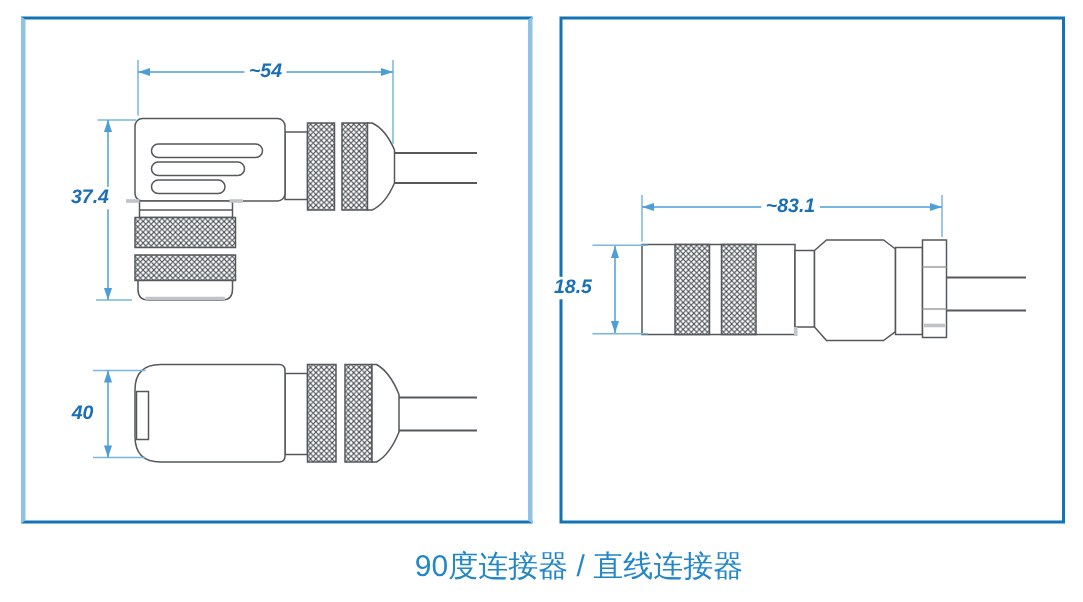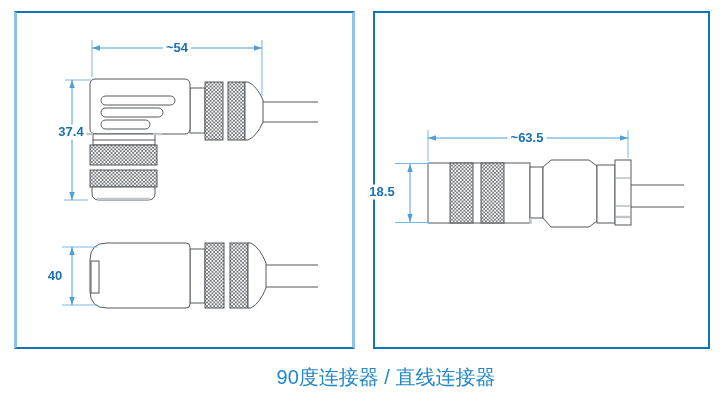--- a/index.html
+++ b/index.html
@@ -22,21 +22,21 @@
   .kn   { fill:url(#knurl); stroke:#54585c; stroke-width:1; }
   .cable{ stroke:#55595d; stroke-width:1.2; fill:none; }
   .dimline { stroke:#4d9ed6; stroke-width:1; fill:none; }
   .extline { stroke:#79b7e0; stroke-width:1; fill:none; }
   .arrow { fill:#4d9ed6; stroke:none; }
   .gray1 { stroke:#9aa0a5; stroke-width:1; fill:none; }
   .gray2 { stroke:#c0c4c8; stroke-width:2.4; fill:none; }
   .dim-label {
     position:absolute; transform:translate(-50%,-50%);
     background:#ffffff; color:#1a6fb5; font-weight:bold; font-size:13px;
-    line-height:1.15; padding:0 3px; white-space:nowrap;
+    line-height:1.15; padding:0 3px; white-space:nowrap;font-style:italic;
   }
   .caption {
     position:absolute; left:0; top:364px; width:722px; box-sizing:border-box;
     padding-left:50px; text-align:center; color:#2287c9; font-size:20px;
   }
 </style>
 </head>
 <body>
 
 <div class="stage">
@@ -148,20 +148,20 @@
 
       <line class="extline" x1="395" y1="163.5" x2="432" y2="163.5"></line>
       <line class="extline" x1="395" y1="222.5" x2="432" y2="222.5"></line>
       <line class="dimline" x1="410" y1="164" x2="410" y2="222"></line>
       <polygon class="arrow" points="410,164 407.3,172 412.7,172"></polygon>
       <polygon class="arrow" points="410,222 407.3,214 412.7,214"></polygon>
     </g>
   </svg>
 
   <div class="dim-label" style="left:177px; top:48px;">~54</div>
-  <div class="dim-label" style="left:71px;  top:132px;text-align:right;">37.4</div>
+  <div class="dim-label" style="left:60px;  top:132px;text-align:right;">37.4</div>
   <div class="dim-label" style="left:55px;  top:276px;">40</div>
-  <div class="dim-label" style="left:527px; top:138px;">~63.5</div>
+  <div class="dim-label" style="left:527px; top:138px;">~83.1</div>
   <div class="dim-label" style="left:382px; top:192px;">18.5</div>
 
   <div class="caption">90度连接器 / 直线连接器</div>
 
 </div>
 
 </body></html>

